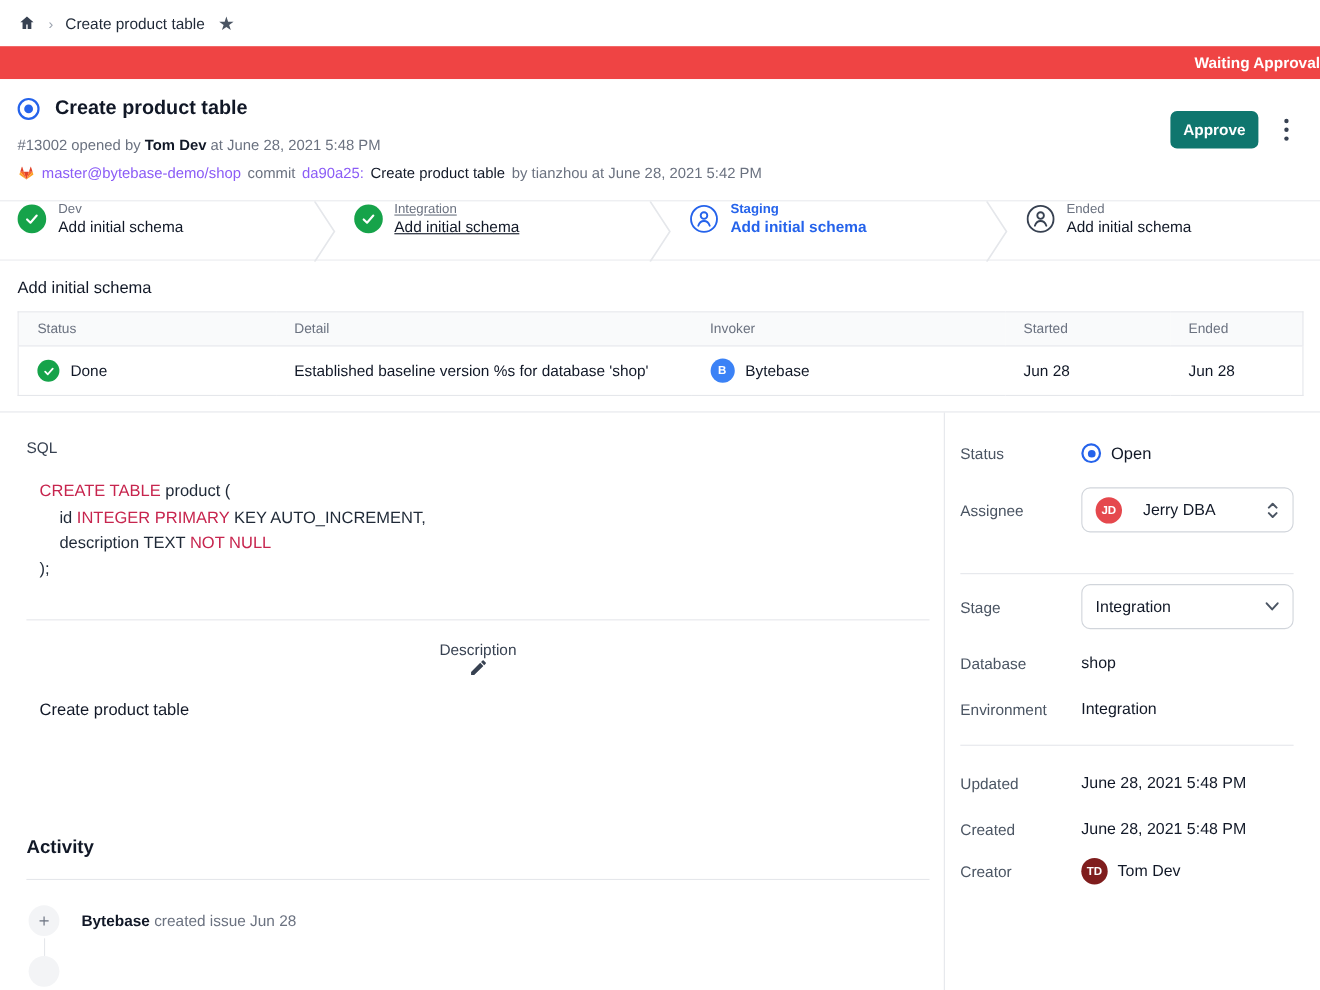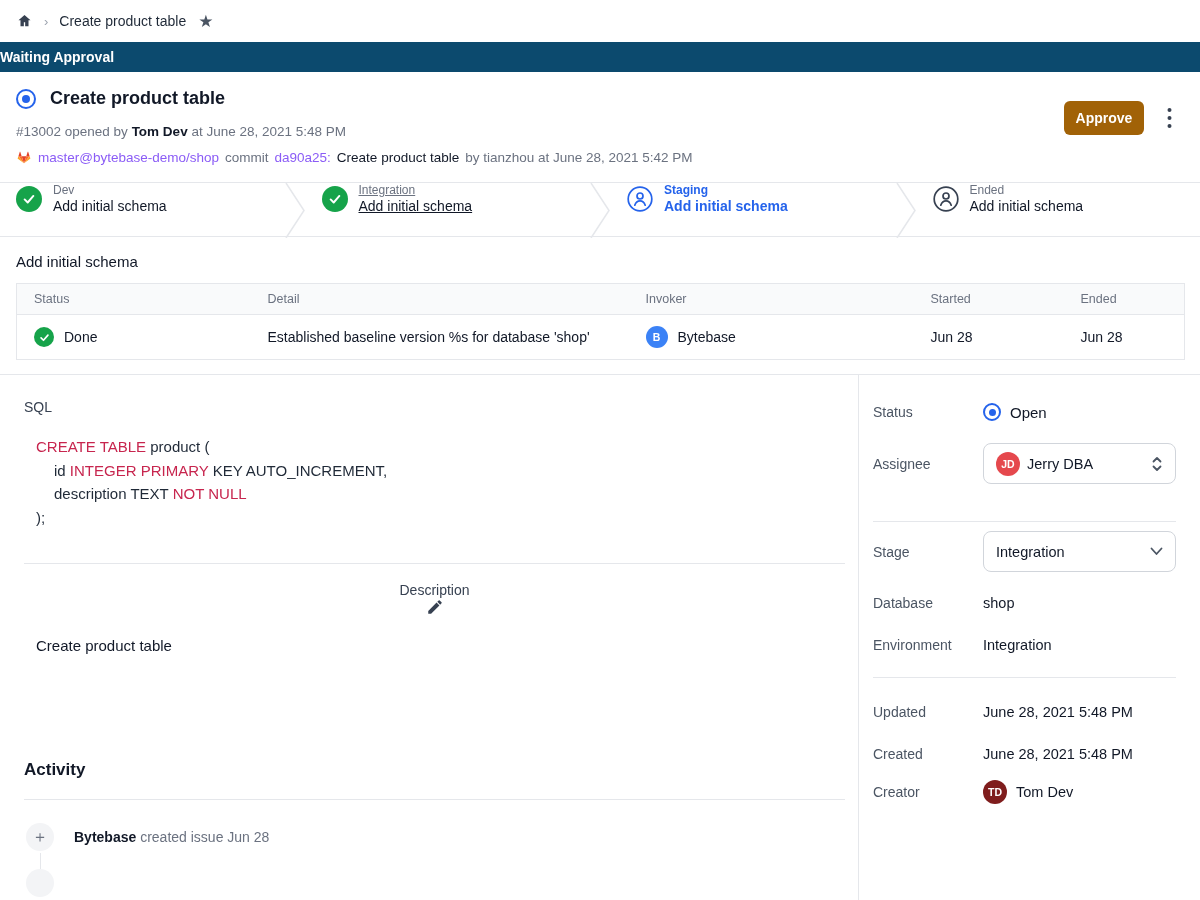--- a/index.html
+++ b/index.html
@@ -6,37 +6,37 @@
   html,body { width:1200px; height:900px; overflow:hidden; background:#fff;
     font-family:"Liberation Sans", sans-serif; color:#111827; }
 
   
   .topbar { height:42px; display:flex; align-items:center; padding:0 16px; background:#fff; }
   .topbar .crumb-sep { color:#9ca3af; margin:0 11px; font-size:13px; }
   .crumb-current { font-size:14px; color:#1f2937; }
   .star { margin-left:12px; color:#4b5563; font-size:17px; line-height:1; }
 
   
-  .banner { height:30px; background:#0c4a6e; color:#fff; display:flex;
-    align-items:center; justify-content:flex-start; font-size:14px; font-weight:700; }
+  .banner { height:30px; background:#ef4444; color:#fff; display:flex;
+    align-items:center; justify-content:flex-end; font-size:14px; font-weight:700; }
 
   
   .header { position:relative; padding:16px 16px 17px 16px; background:#fff; }
   .title-row { display:flex; align-items:center; gap:14px; }
   .issue-icon { width:20px; height:20px; border:2px solid #2563eb; border-radius:50%;
     display:flex; align-items:center; justify-content:center; flex:0 0 auto; }
   .issue-icon::after { content:""; width:8px; height:8px; background:#2563eb; border-radius:50%; }
   .page-title { font-size:18px; font-weight:700; }
   .meta-line { margin:15px 0 0 0; font-size:13.5px; color:#6b7280; }
   .meta-line .dark { color:#111827; font-weight:600; }
   .commit-line { margin-top:10px; font-size:13.5px; color:#6b7280; display:flex; align-items:center; gap:6px; }
   .link { color:#8b5cf6; text-decoration:none; }
   .commit-title { color:#111827; }
   .approve-btn { position:absolute; top:29px; right:56px; width:80px; height:34px;
-    background:#a16207; color:#fff; border:none; border-radius:6px; font-size:14px;
+    background:#0f766e; color:#fff; border:none; border-radius:6px; font-size:14px;
     font-weight:700; font-family:inherit; cursor:pointer; }
   .kebab { position:absolute; top:33px; right:22px; width:18px; height:26px;
     display:flex; align-items:center; justify-content:center; cursor:pointer; }
 
   
   .pipeline { display:flex; align-items:flex-start; height:55px; border-top:1px solid #e5e7eb;
     border-bottom:1px solid #e5e7eb; background:#fff; }
   .stage { flex:1; display:flex; align-items:center; gap:11px; padding-left:16px; cursor:pointer; }
   .stage-texts { display:flex; flex-direction:column; gap:1px; }
   .stage-env { font-size:12px; color:#6b7280; }
@@ -96,21 +96,21 @@
   
   .side-row { display:flex; align-items:center; }
   .side-label { width:110px; flex:0 0 auto; font-size:14px; color:#4b5563; }
   .side-value { font-size:14.5px; color:#111827; font-weight:500; display:flex;
     align-items:center; gap:9px; }
   .radio-open { width:18px; height:18px; border:2px solid #2563eb; border-radius:50%;
     display:flex; align-items:center; justify-content:center; flex:0 0 auto; }
   .radio-open::after { content:""; width:7px; height:7px; background:#2563eb; border-radius:50%; }
   .status-row { margin-bottom:22px; }
   .select-box { flex:1; height:41px; border:1px solid #d1d5db; border-radius:8px;
-    background:#fff; display:flex; align-items:center; padding:0 12px; gap:7px;
+    background:#fff; display:flex; align-items:center; padding:0 12px; gap:19px;
     font-size:14.5px; color:#111827; cursor:pointer; }
   .select-box .grow { flex:1; }
   .side-divider { border:none; border-top:1px solid #e5e7eb; margin-top:37px; }
   .row-stage { margin-top:9px; }
   .row-gap { margin-top:26px; }
   .row-creator { margin-top:18px; }
   svg { display:block; }
 </style>
 </head>
 <body>

